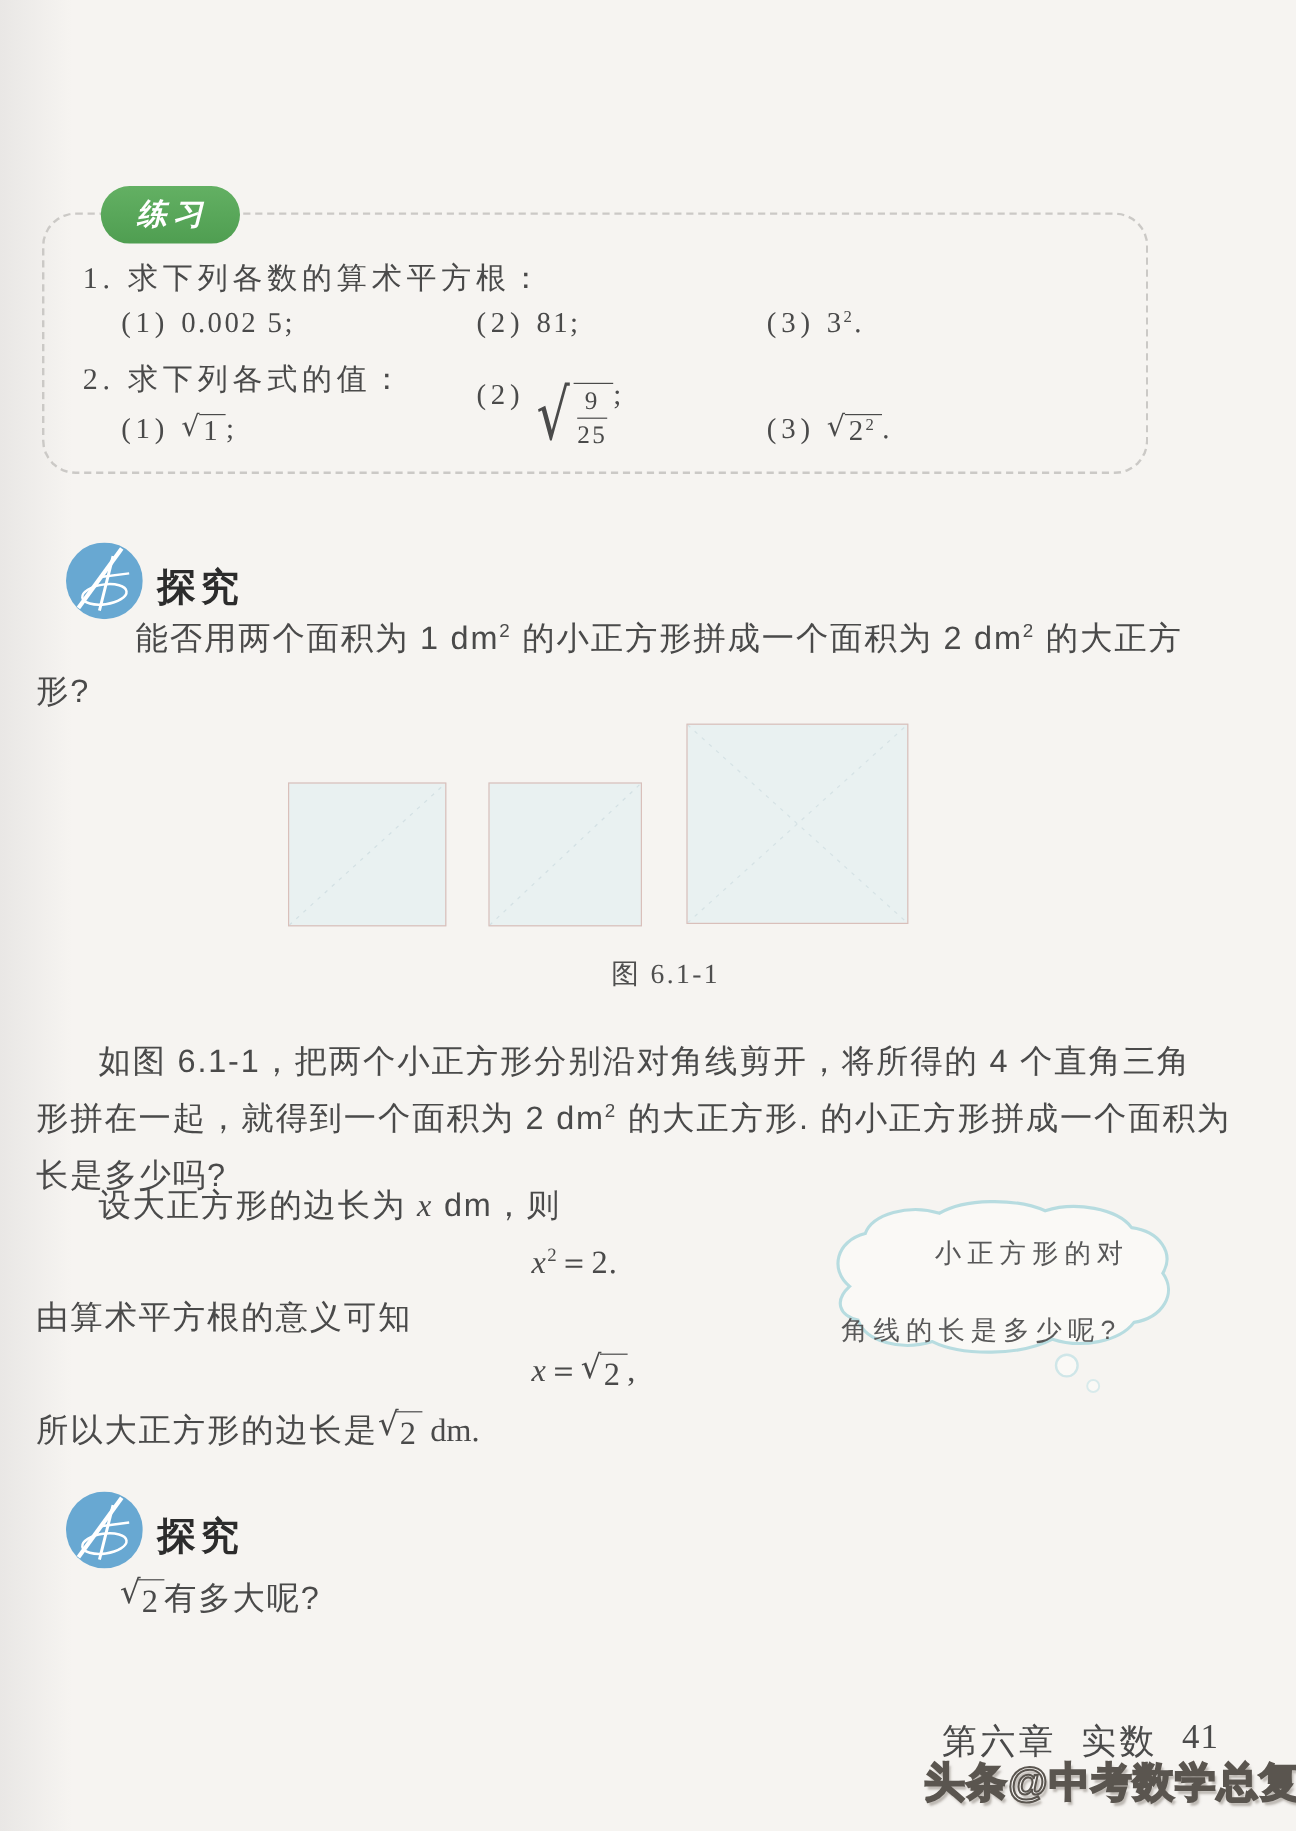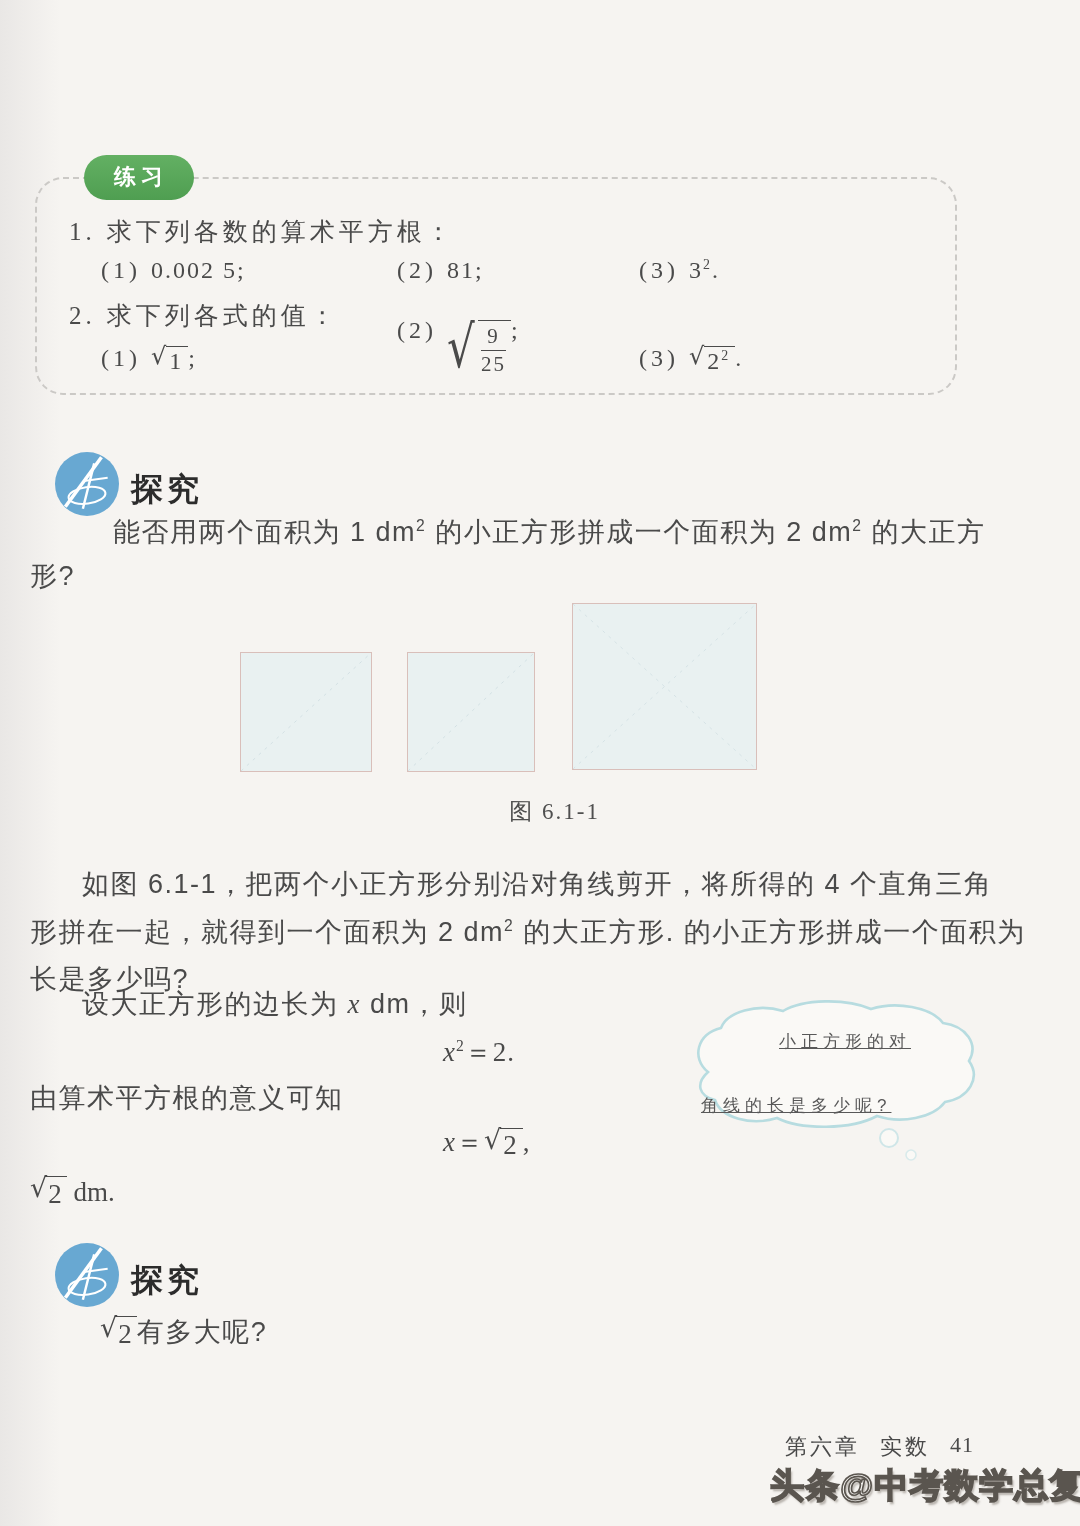--- a/index.html
+++ b/index.html
@@ -24,22 +24,22 @@
   sup { font-size:0.58em; vertical-align:super; line-height:0; }
 
   
   .practice-box {
     position:absolute; left:35px; top:177px; width:922px; height:218px;
     border:2px dashed #cbc9c6; border-radius:28px;
   }
   .practice-badge {
     position:absolute; left:47px; top:-24px;
     background:linear-gradient(#63b063,#4f9e51);
-    color:#ffffff; font-weight:bold; font-size:22px; letter-spacing:5px;
-    padding:7px 26px 8px 30px; border-radius:24px;
+    color:#ffffff; font-weight:bold; font-size:25px; letter-spacing:5px;
+    padding:7px 26px 8px 30px; border-radius:24px;font-style:italic;
   }
   .ex-line { position:absolute; font-size:25px; letter-spacing:4px; white-space:nowrap; }
   .ex-item { position:absolute; font-size:24px; letter-spacing:2px; white-space:nowrap; font-family:"Liberation Serif", serif; }
   .ex-item .lbl { letter-spacing:4px; margin-right:10px; }
 
   
   .sqrt { display:inline-flex; align-items:flex-start; vertical-align:middle; }
   .sqrt .rad { line-height:1; margin-right:-2px; font-family:"DejaVu Sans", sans-serif; transform:translateY(-2px); }
   .sqrt .vinc { border-top:1.7px solid currentColor; padding:1px 5px 0 3px; }
   .sqrt-tall .rad { font-size:58px; line-height:56px; transform:translateY(-1px) scaleX(0.75); transform-origin:left top; margin-right:-8px; }
@@ -51,24 +51,24 @@
   .explore-label { font-size:32px; font-weight:bold; color:#2c2c2c; letter-spacing:4px; }
 
   
   .fig-square { position:absolute; background:#e9f1f1; border:1px solid #d9bfba; }
   .fig-caption { position:absolute; font-size:23px; letter-spacing:2px; color:#4f4f4f; font-family:"Liberation Serif", serif; }
 
   
   .equation { position:absolute; font-family:"Liberation Serif", serif; font-size:27px; letter-spacing:1px; white-space:nowrap; }
 
   
-  .bubble-text { position:absolute; font-size:17px; letter-spacing:5px; color:#585858; white-space:nowrap;text-decoration:underline; }
-
-  
-  .footer { position:absolute; left:785px; top:1432px; display:flex; gap:20px; font-size:22px; letter-spacing:3px; color:#4a4a4a; white-space:nowrap; }
+  .bubble-text { position:absolute; font-size:22px; letter-spacing:5px; color:#585858; white-space:nowrap; }
+
+  
+  .footer { position:absolute; left:785px; top:1432px; display:flex; gap:20px; font-size:29px; letter-spacing:3px; color:#4a4a4a; white-space:nowrap; }
   .footer .pgnum { font-family:"Liberation Serif", serif; letter-spacing:1px; }
 
   .watermark {
     position:absolute; left:770px; top:1463px;
     font-size:34px; font-weight:bold; letter-spacing:1px; white-space:nowrap;
     color:#faf8f5;
     -webkit-text-stroke:1.7px #5a554f;
     text-shadow:2px 3px 2px rgba(125,118,110,0.5);
   }
 </style>
@@ -177,21 +177,21 @@
   <div class="abs line" style="left:30px; top:1082px;">由算术平方根的意义可知</div>
 
   <div class="equation" style="left:443px; top:1124px;">
     <i class="mvar">x</i><span>＝</span><span class="sqrt">
         <span class="rad">√</span>
         <span class="vinc">2</span>
       </span><span>,</span>
   </div>
 
   <div class="abs line" style="left:30px; top:1176px;">
-    <span class="sqrt serif" style="letter-spacing:0;">
+    <span>所以大正方形的边长是</span><span class="sqrt serif" style="letter-spacing:0;">
         <span class="rad">√</span>
         <span class="vinc">2</span>
       </span><span class="serif" style="letter-spacing:0;"> dm.</span>
   </div>
 
   <div class="abs" style="left:683px; top:1000px; width:300px; height:165px;">
     <svg width="300" height="165" viewBox="0 0 300 165">
       <path d="M25,72 C8,58 14,34 38,28 C44,12 74,3 100,11 C120,-1 163,-2 188,9 C213,1 248,7 260,23 C283,26 296,44 286,61 C298,78 286,98 262,102 C250,118 218,124 194,116 C168,130 118,130 94,118 C68,126 38,118 32,100 C16,96 12,84 25,72 Z" fill="#faf9f6" stroke="#b7dce0" stroke-width="2.6" stroke-linecap="round"></path>
       <circle cx="206" cy="138" r="9" fill="#faf9f6" stroke="#cfe6e8" stroke-width="2"></circle>
       <circle cx="228" cy="155" r="5" fill="#faf9f6" stroke="#d8eaeb" stroke-width="1.6"></circle>

